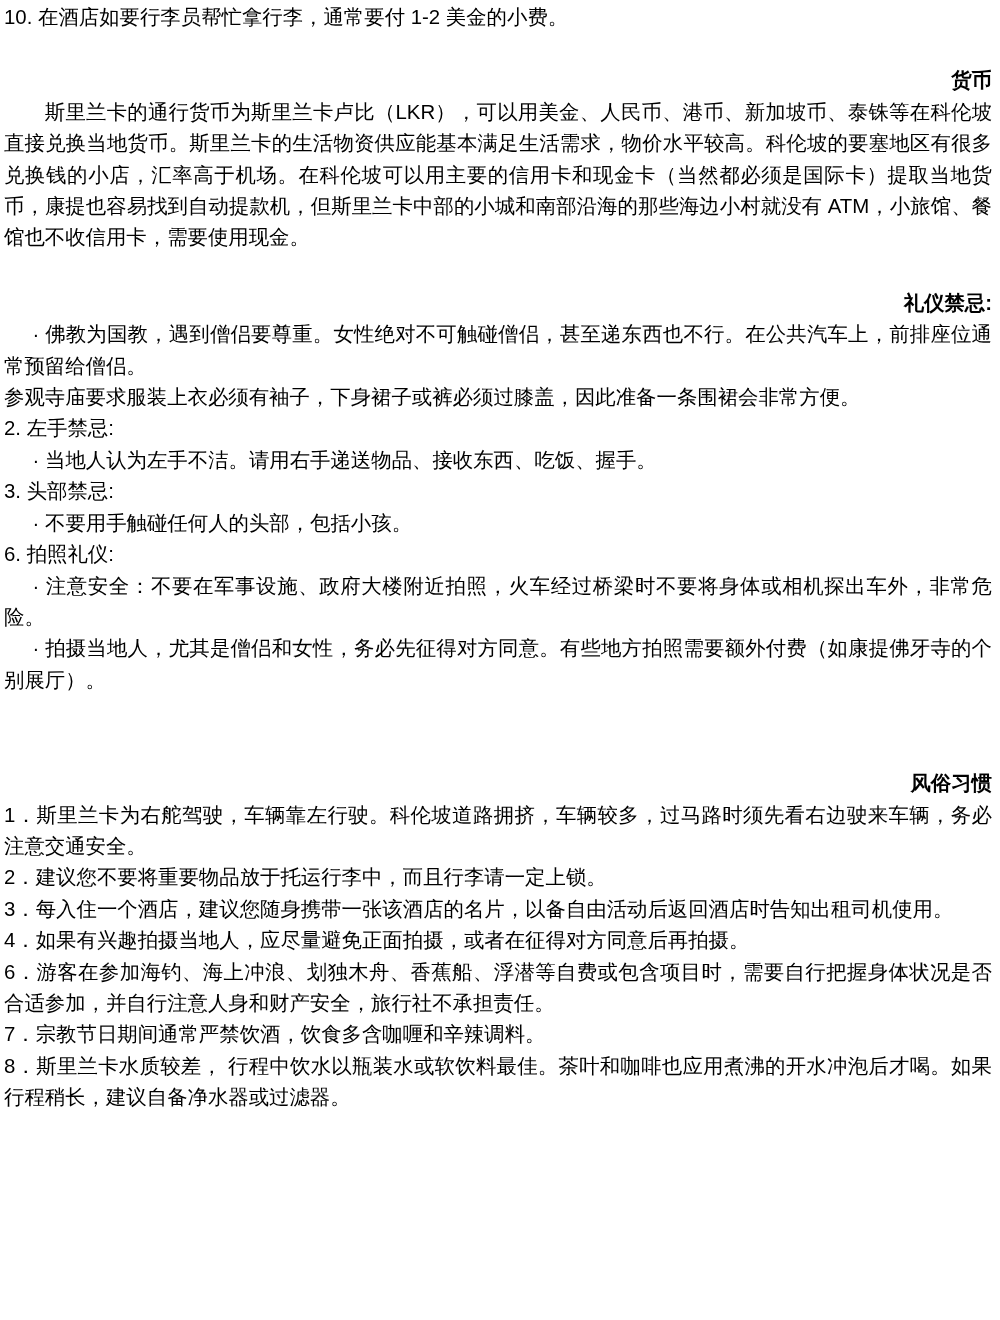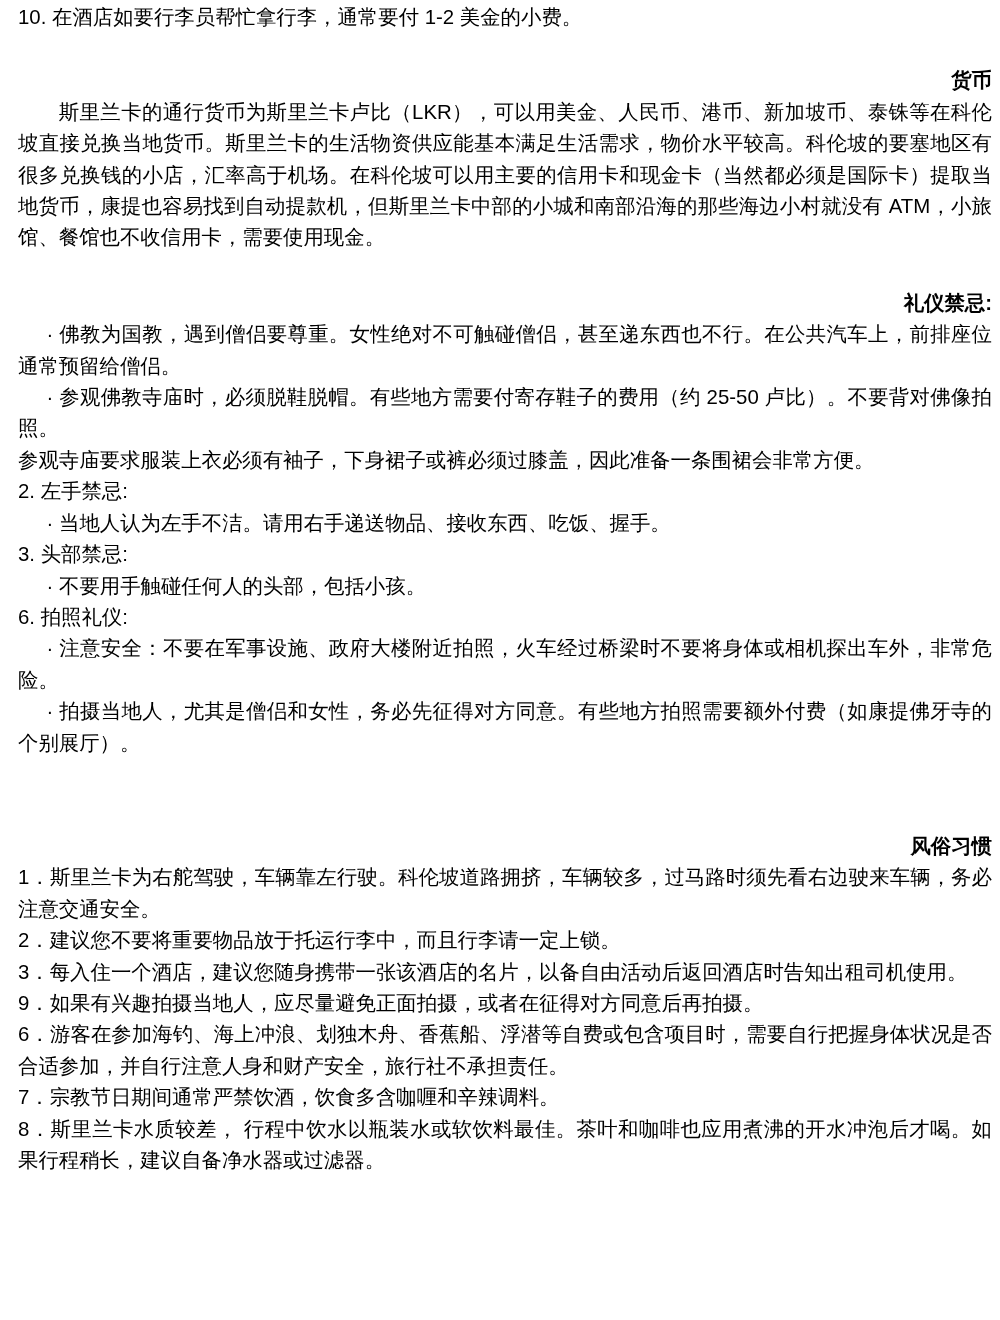--- a/index.html
+++ b/index.html
@@ -9,21 +9,21 @@
     overflow: hidden;
     background: #ffffff;
     color: #000000;
     font-family: "Liberation Sans", "DejaVu Sans", sans-serif;
     box-sizing: border-box;
   }
   .doc {
     box-sizing: border-box;
     width: 1000px;
     height: 1320px;
-    padding: 2px 8px 0 18px;
+    padding: 2px 8px 0 4px;
     font-size: 20.4px;
     line-height: 31.4px;
     overflow: hidden;
   }
   .doc p, .doc h2 {
     margin: 0;
     padding: 0;
     font-size: 20.4px;
     line-height: 31.4px;
   }
@@ -44,36 +44,35 @@
   <p>10. 在酒店如要行李员帮忙拿行李，通常要付 1-2 美金的小费。</p>
 
   <section>
     <h2 class="heading gap-small">货币</h2>
     <p class="indent"><span>斯里兰卡的通行货币为</span><b>斯里兰卡卢比（LKR）</b><span>，可以用美金、人民币、港币、新加坡币、泰铢等在科伦坡直接兑换当地货币。斯里兰卡的生活物资供应能基本满足生活需求，物价水平较高。科伦坡的要塞地区有很多兑换钱的小店，汇率高于机场。在科伦坡可以用主要的信用卡和现金卡（当然都必须是国际卡）提取当地货币，康提也容易找到自动提款机，但斯里兰卡中部的小城和南部沿海的那些海边小村就没有 ATM，小旅馆、餐馆也不收信用卡，需要使用现金。</span></p>
   </section>
 
   <section>
     <h2 class="heading gap-medium">礼仪禁忌:</h2>
     <p class="bullet">· 佛教为国教，遇到僧侣要尊重。女性绝对不可触碰僧侣，甚至递东西也不行。在公共汽车上，前排座位通常预留给僧侣。</p>
-    <p class="bullet">· 参观佛教寺庙时，必须脱鞋脱帽。有些地方需要付寄存鞋子的费用（约 25-50 卢比）。不要背对佛像拍照。</p>
     <p><b>参观寺庙要求服装上衣必须有袖子，下身裙子或裤必须过膝盖</b><span>，因此准备一条围裙会非常方便。</span></p>
     <p>2. 左手禁忌:</p>
     <p class="bullet">· 当地人认为左手不洁。请用右手递送物品、接收东西、吃饭、握手。</p>
     <p>3. 头部禁忌:</p>
     <p class="bullet">· 不要用手触碰任何人的头部，包括小孩。</p>
     <p>6. 拍照礼仪:</p>
     <p class="bullet">· 注意安全：不要在军事设施、政府大楼附近拍照，火车经过桥梁时不要将身体或相机探出车外，非常危险。</p>
     <p class="bullet">· 拍摄当地人，尤其是僧侣和女性，务必先征得对方同意。有些地方拍照需要额外付费（如康提佛牙寺的个别展厅）。</p>
   </section>
 
   <section>
     <h2 class="heading gap-large">风俗习惯</h2>
     <p>1．斯里兰卡为右舵驾驶，车辆靠左行驶。科伦坡道路拥挤，车辆较多，过马路时须先看右边驶来车辆，务必注意交通安全。</p>
     <p>2．建议您不要将重要物品放于托运行李中，而且行李请一定上锁。</p>
     <p>3．每入住一个酒店，建议您随身携带一张该酒店的名片，以备自由活动后返回酒店时告知出租司机使用。</p>
-    <p>9．如果有兴趣拍摄当地人，应尽量避免正面拍摄，或者在征得对方同意后再拍摄。</p>
+    <p>4．如果有兴趣拍摄当地人，应尽量避免正面拍摄，或者在征得对方同意后再拍摄。</p>
     <p>6．游客在参加海钓、海上冲浪、划独木舟、香蕉船、浮潜等自费或包含项目时，需要自行把握身体状况是否合适参加，并自行注意人身和财产安全，旅行社不承担责任。</p>
     <p>7．宗教节日期间通常严禁饮酒，饮食多含咖喱和辛辣调料。</p>
     <p>8．斯里兰卡水质较差， 行程中饮水以瓶装水或软饮料最佳。茶叶和咖啡也应用煮沸的开水冲泡后才喝。如果行程稍长，建议自备净水器或过滤器。</p>
 
   </section>
 
 </main>
 
 </body></html>

